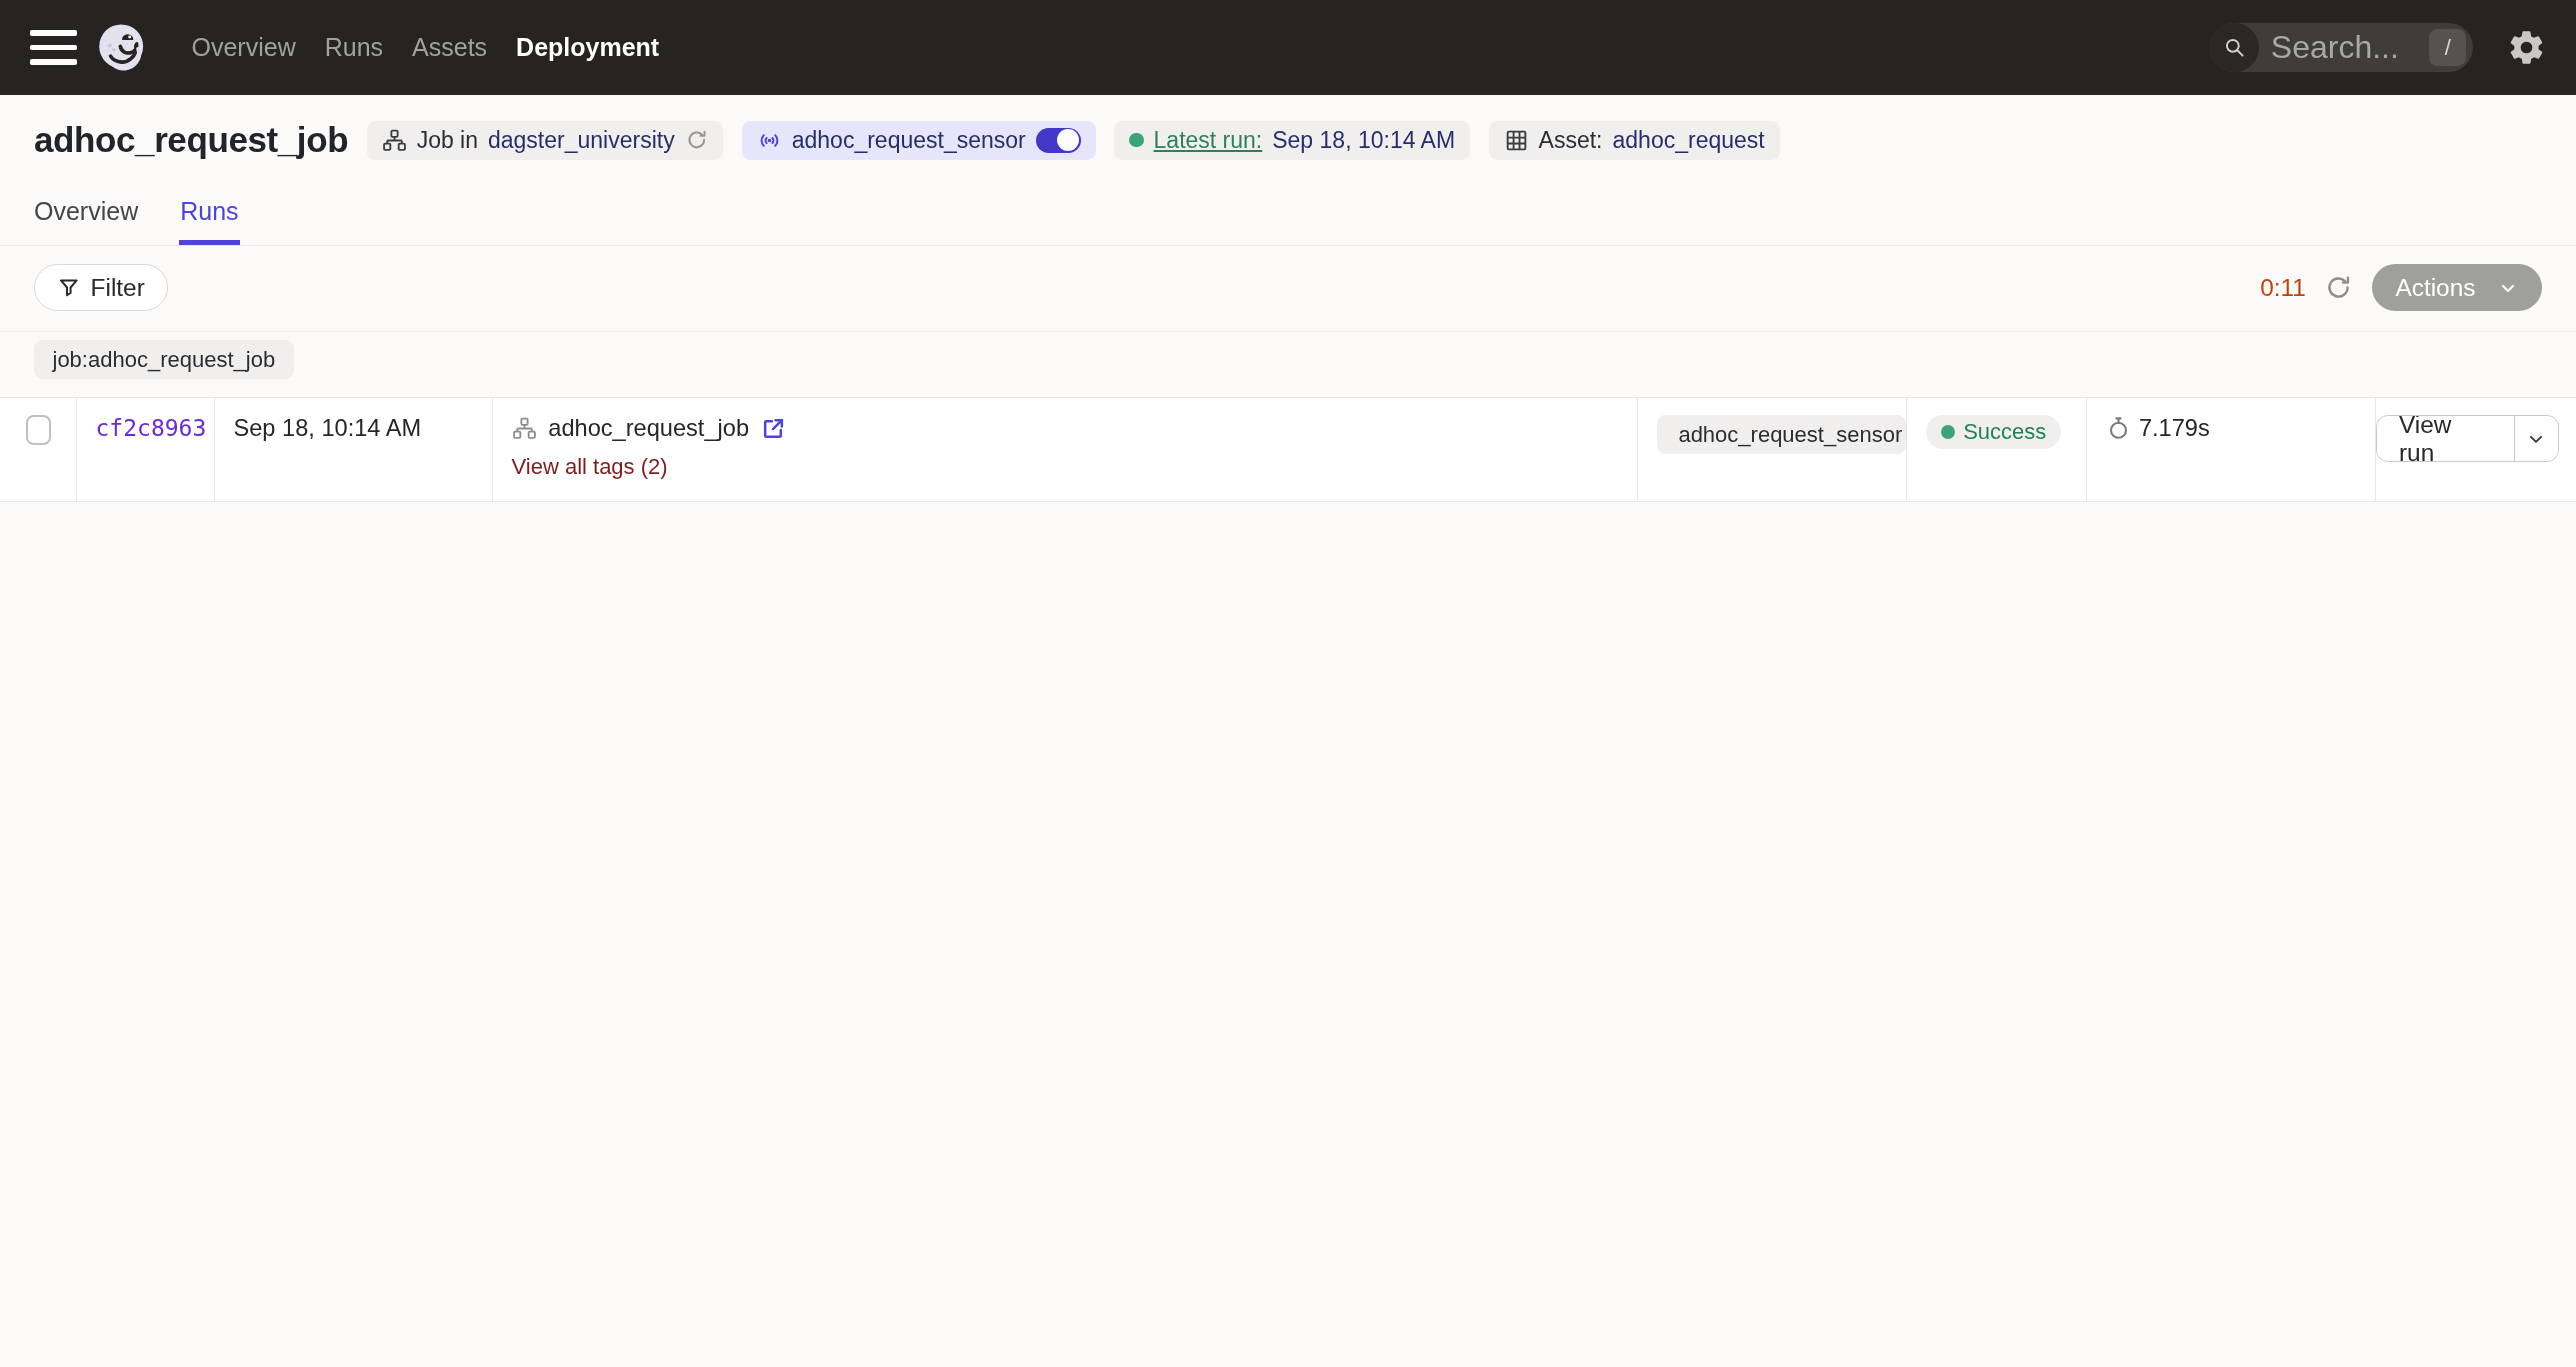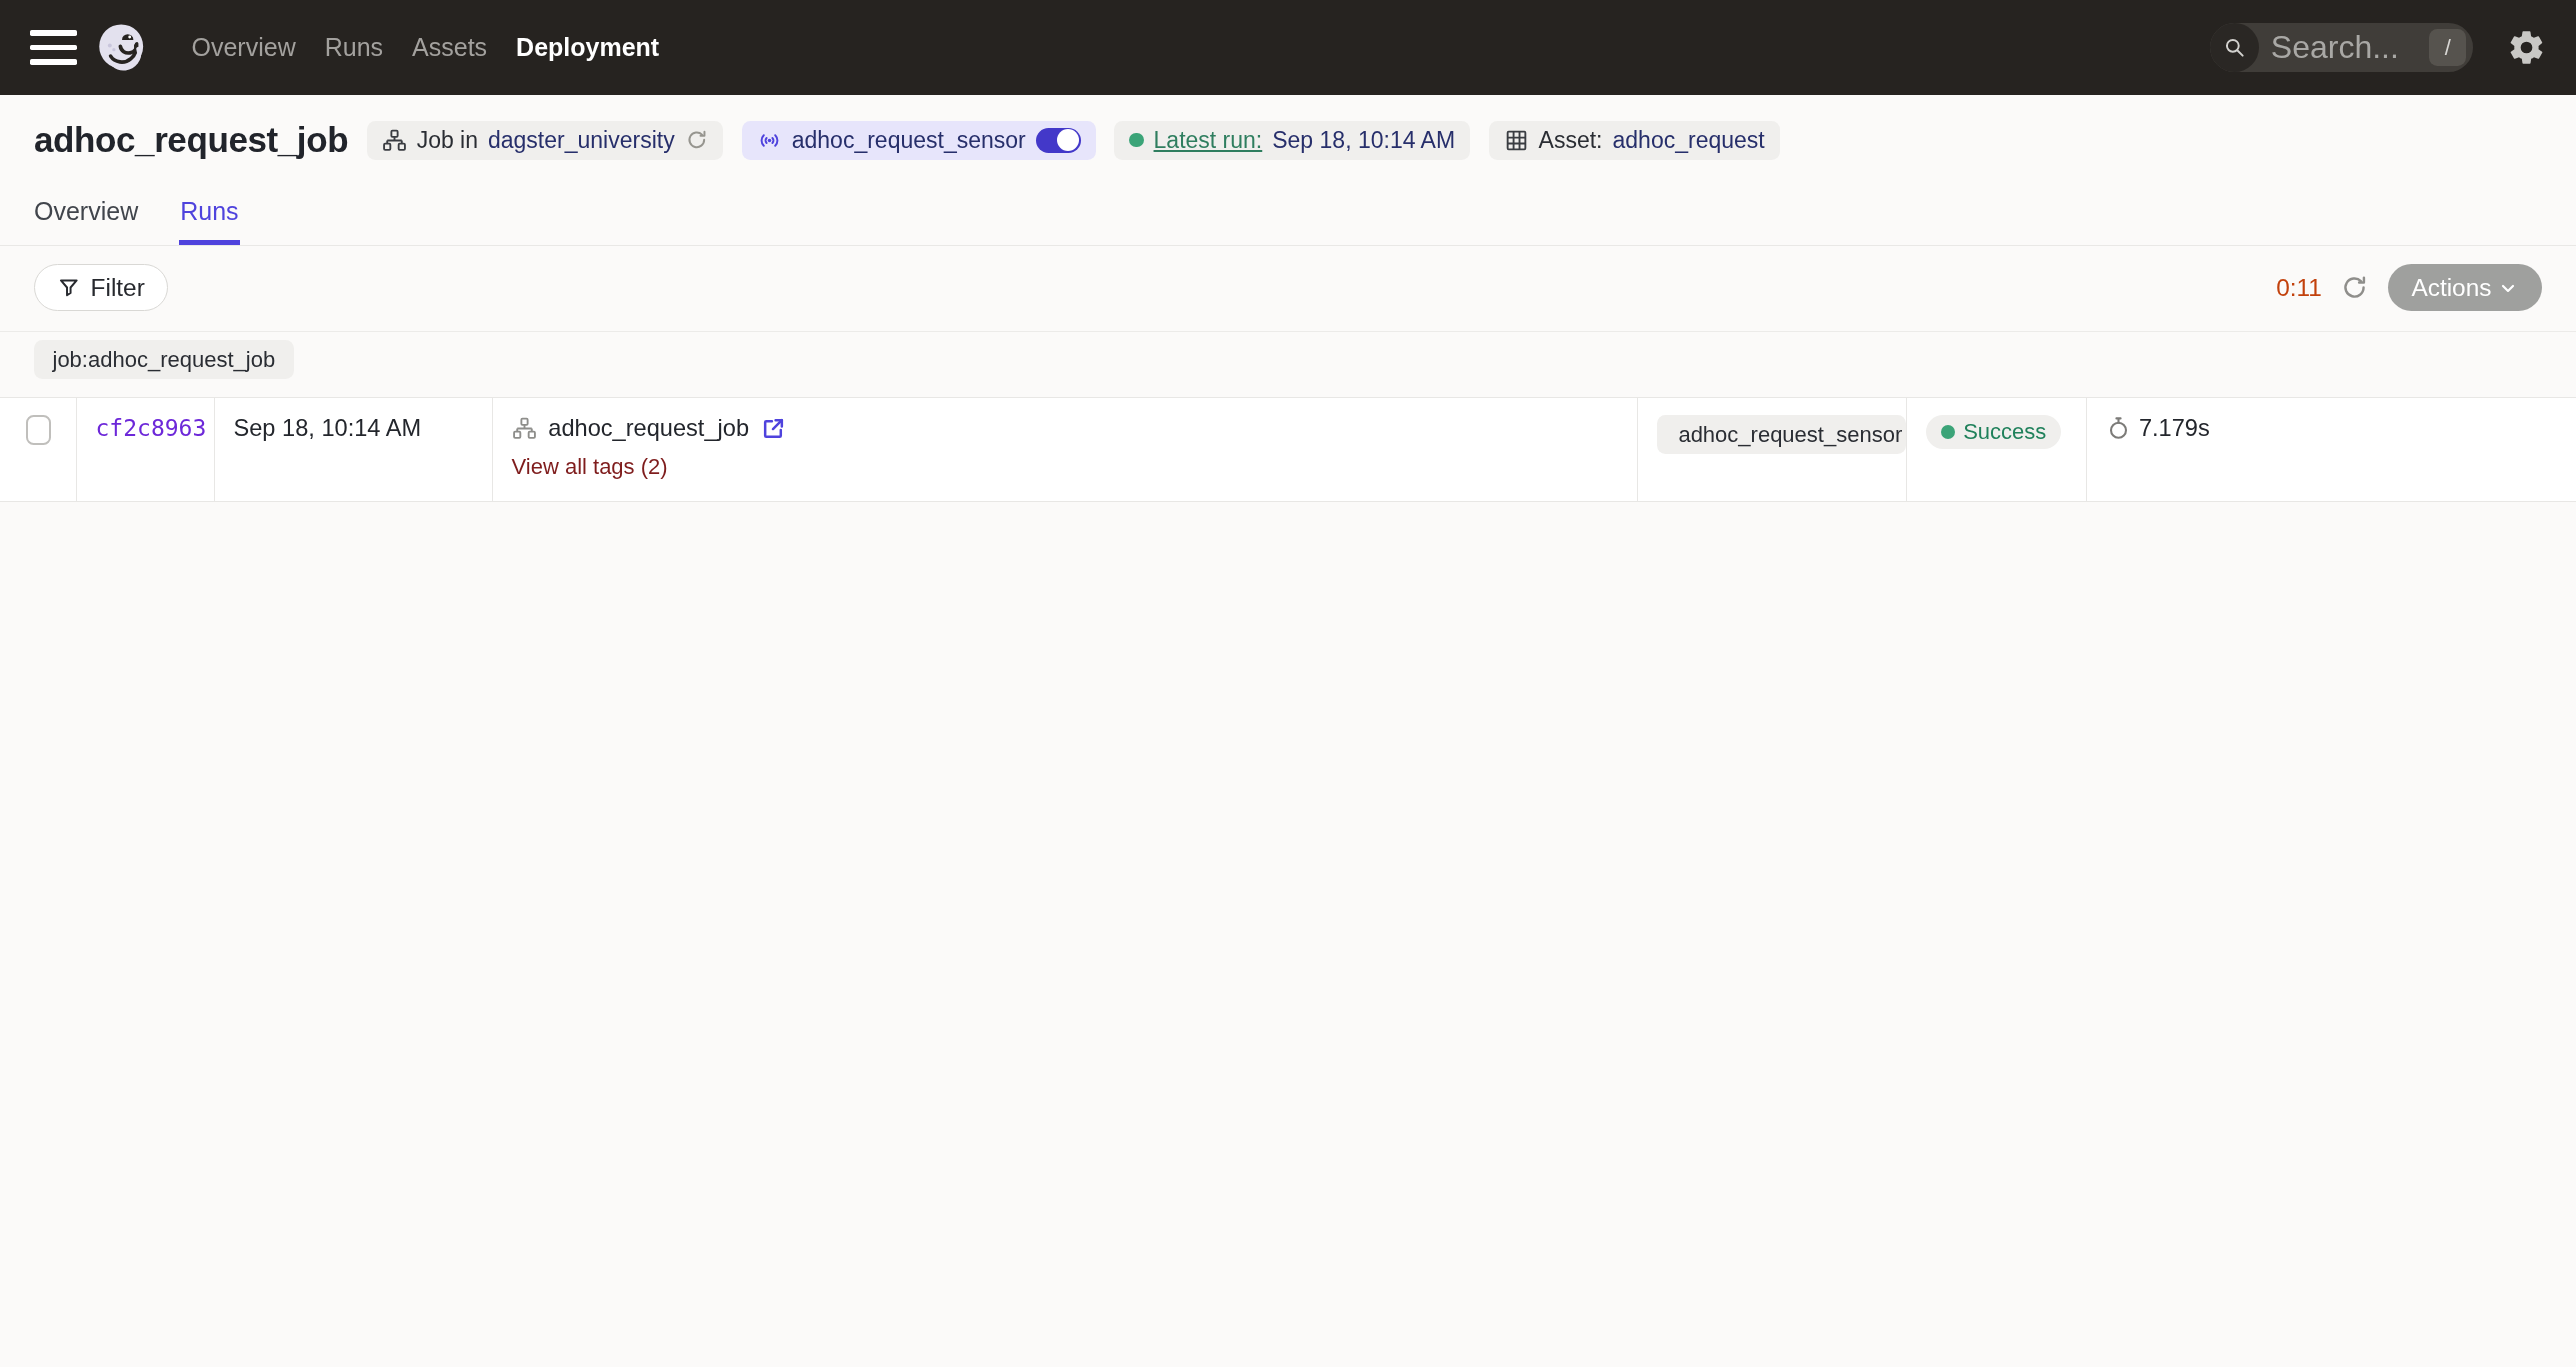--- a/index.html
+++ b/index.html
@@ -68,21 +68,21 @@
   .filter-btn {
     height:47px; border:0.8px solid #D9D8D5; background:#FFFFFF; border-radius:23.6px;
     display:flex; align-items:center; gap:10px; padding:0 22px;
     font-size:24.4px; color:#27292E; cursor:pointer;
   }
   .toolbar-right { display:flex; align-items:center; gap:18.5px; }
   .timer { font-size:24.4px; color:#c2410c; }
   .refresh-btn { display:flex; align-items:center; cursor:pointer; }
   .actions-btn {
     height:47px; background:#9FA09E; border-radius:23.6px; border:0;
-    color:#FFFFFF; font-size:24.4px; display:flex; align-items:center; gap:7px; padding:0 23.6px; cursor:default;
+    color:#FFFFFF; font-size:24.4px; display:flex; align-items:center; gap:23px; padding:0 23.6px; cursor:default;
   }
 
   
   .applied-filters { padding:8.4px 34px 17.7px; }
   .filter-chip {
     display:inline-flex; height:39px; align-items:center;
     background:#F0EFED; border-radius:8.4px; padding:0 18.5px;
     font-size:22px; color:#2A2D33; cursor:pointer;
   }
 
@@ -294,15 +294,25 @@
     </div>
     <div class="td">
       <span class="duration-wrap">
         <svg width="25" height="25" viewBox="0 0 24 24" fill="none" stroke="#7C7B78" stroke-width="2" stroke-linecap="round">
           <circle cx="12" cy="13.7" r="7.2"></circle>
           <path d="M10 2.3h4M12 2.3v4.2"></path>
         </svg>
         <span>7.179s</span>
       </span>
     </div>
+    <div class="td actions-cell">
+      <span class="view-run-btn">
+        <span class="view-run-label">View run</span>
+        <span class="view-run-caret">
+          <svg width="20" height="20" viewBox="0 0 24 24" fill="none" stroke="#3A3D42" stroke-width="2.4" stroke-linecap="round" stroke-linejoin="round">
+            <path d="M6 9.5l6 6 6-6"></path>
+          </svg>
+        </span>
+      </span>
+    </div>
   </div>
 </div>
 
 
 </body></html>

